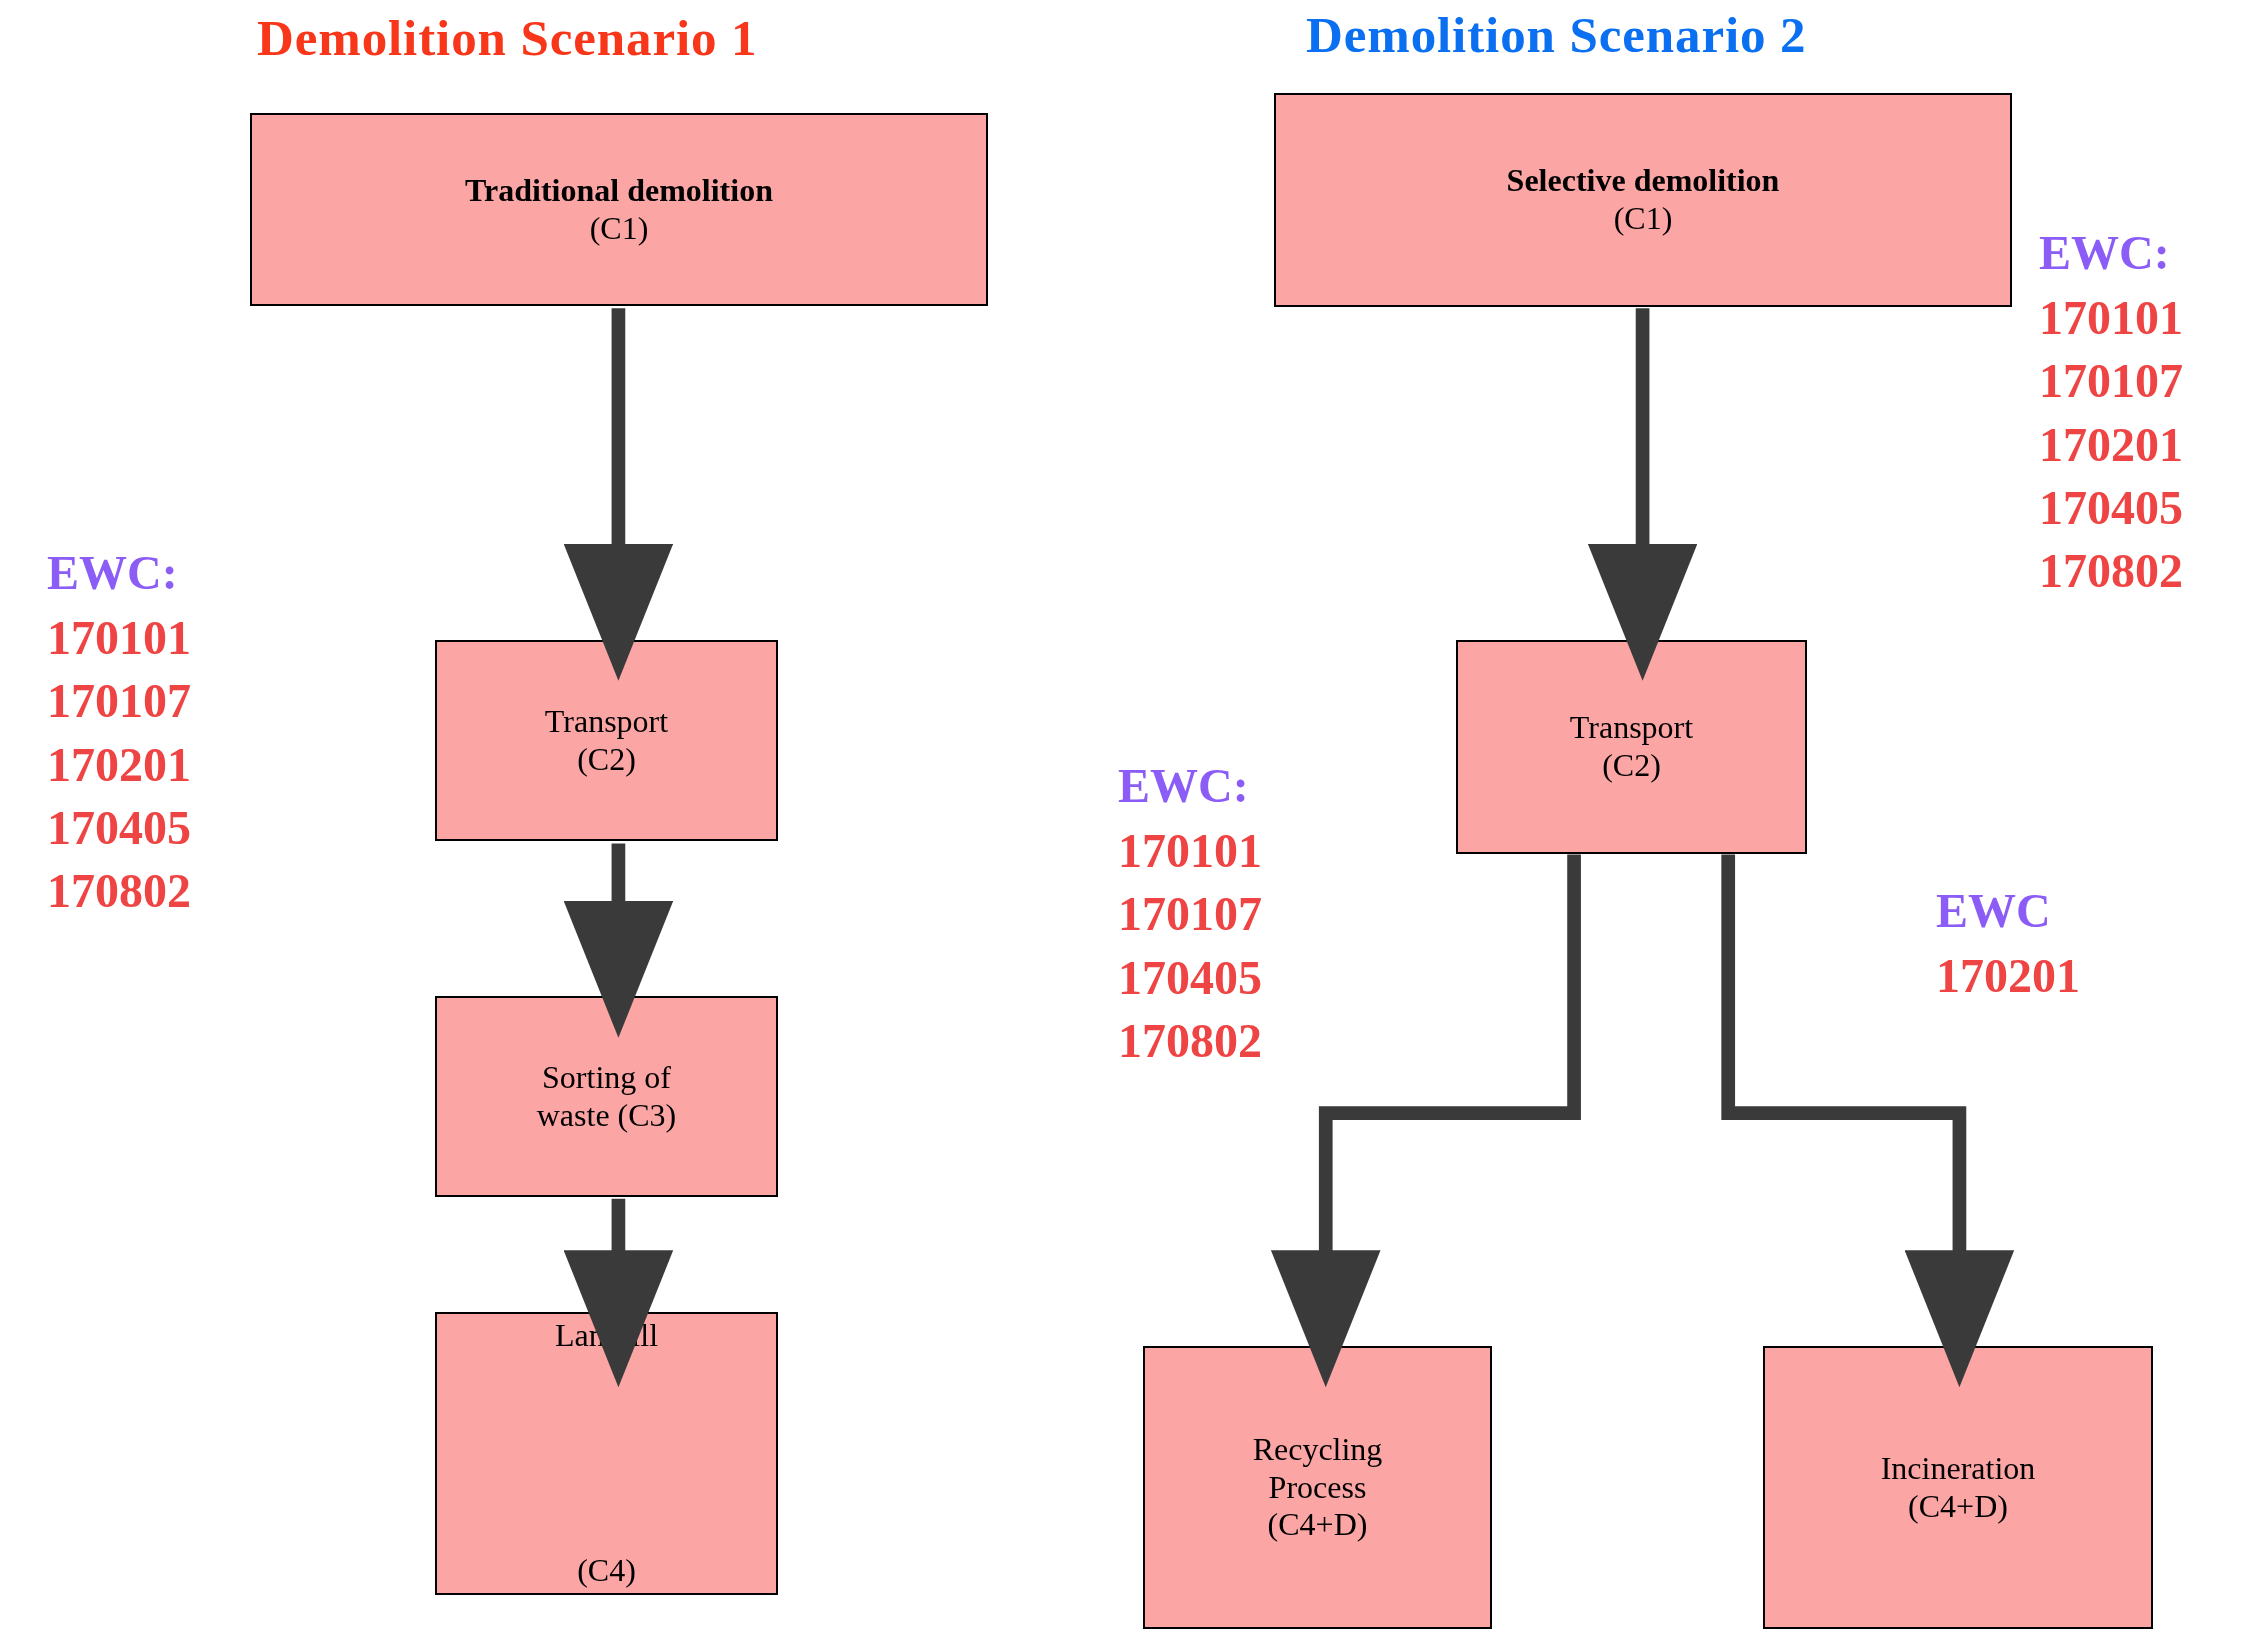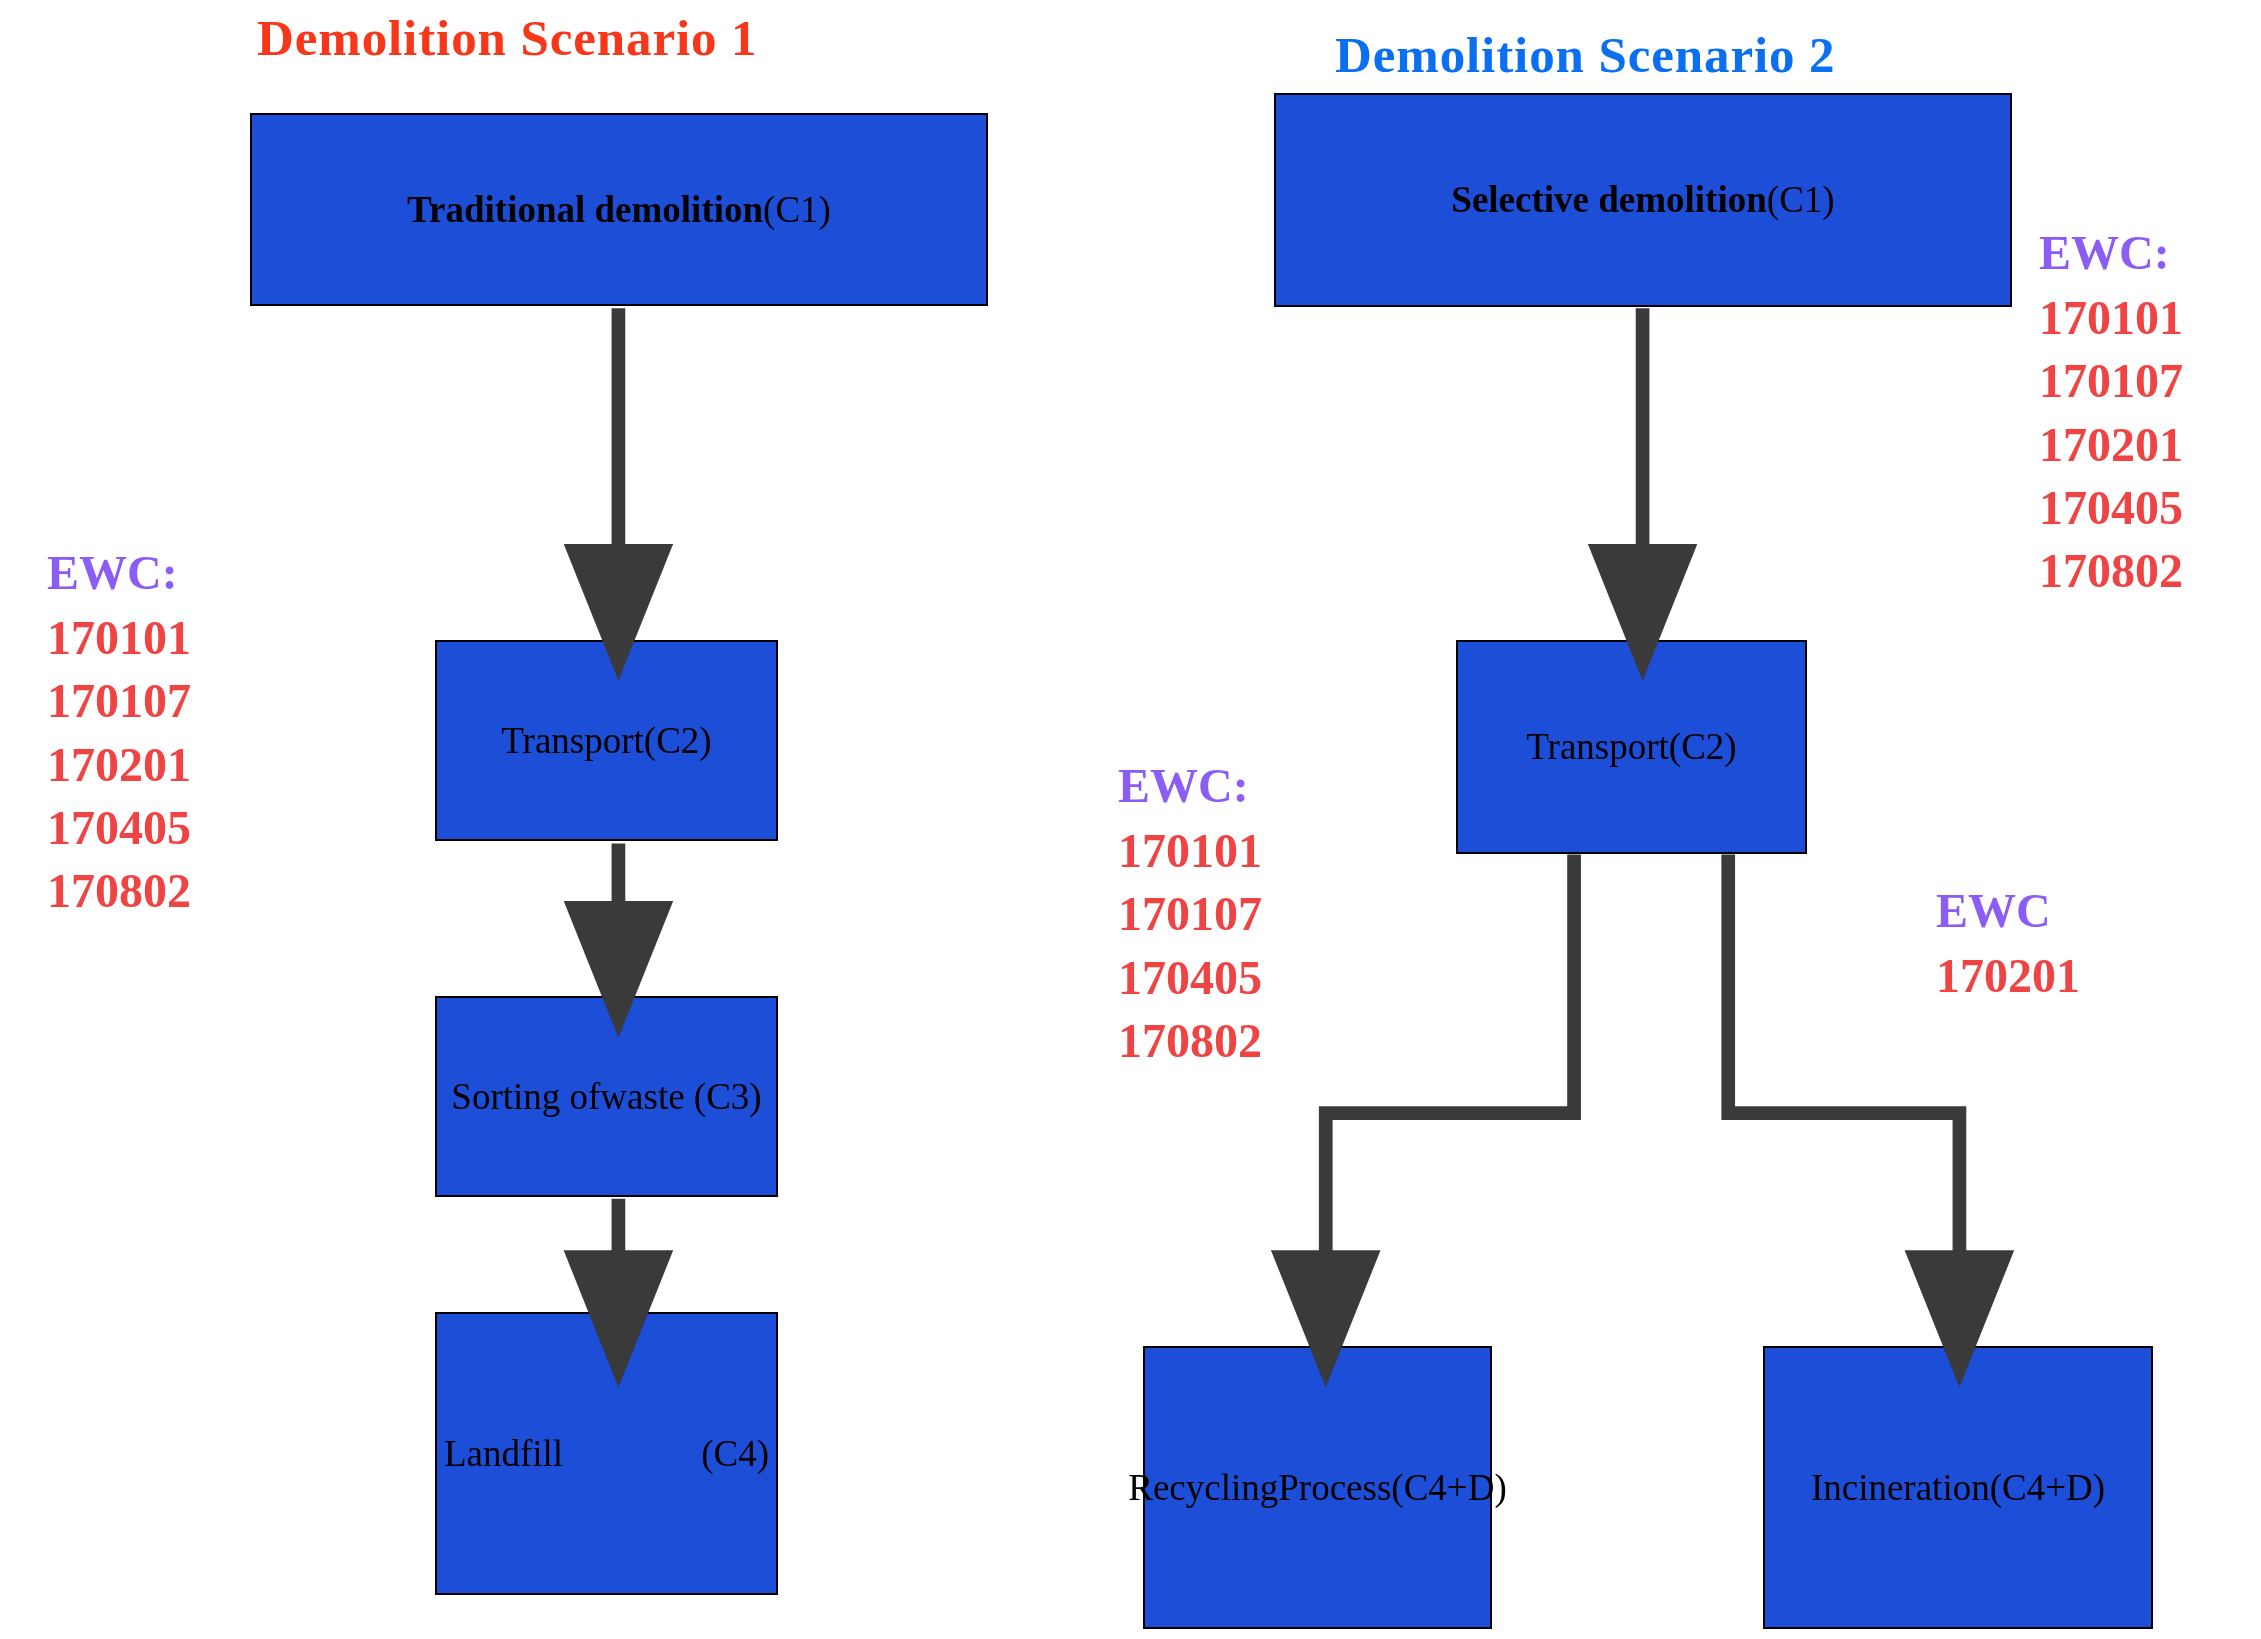--- a/index.html
+++ b/index.html
@@ -29,37 +29,36 @@
     letter-spacing: 0.9px;
     white-space: nowrap;
   }
   #title-1 {
     left: 257px;
     top: 8.6px;
     color: #f8361a;
   }
   #title-2 {
     left: 1306px;
-    top: 26px;
+    top: 6px;
     color: #0a6ff0;
-    margin-left: 29px;
   }
 
   
   .box {
     position: absolute;
     border: 2.6px solid #000000;
-    background: #1d4ed8;
+    background: #fca5a5;
     box-sizing: border-box;
     display: flex;
-    flex-direction: row;
+    flex-direction: column;
     align-items: center;
     justify-content: center;
     text-align: center;
-    font-size: 37px;
+    font-size: 32px;
     line-height: 1.18;
     padding: 3.4px 6.9px;
   }
   .box .l1 { display: block; }
   .box .l2 { display: block; }
   .box.bold {
     font-weight: bold;
   }
   .box.bold .l2 { font-weight: normal; }
 

